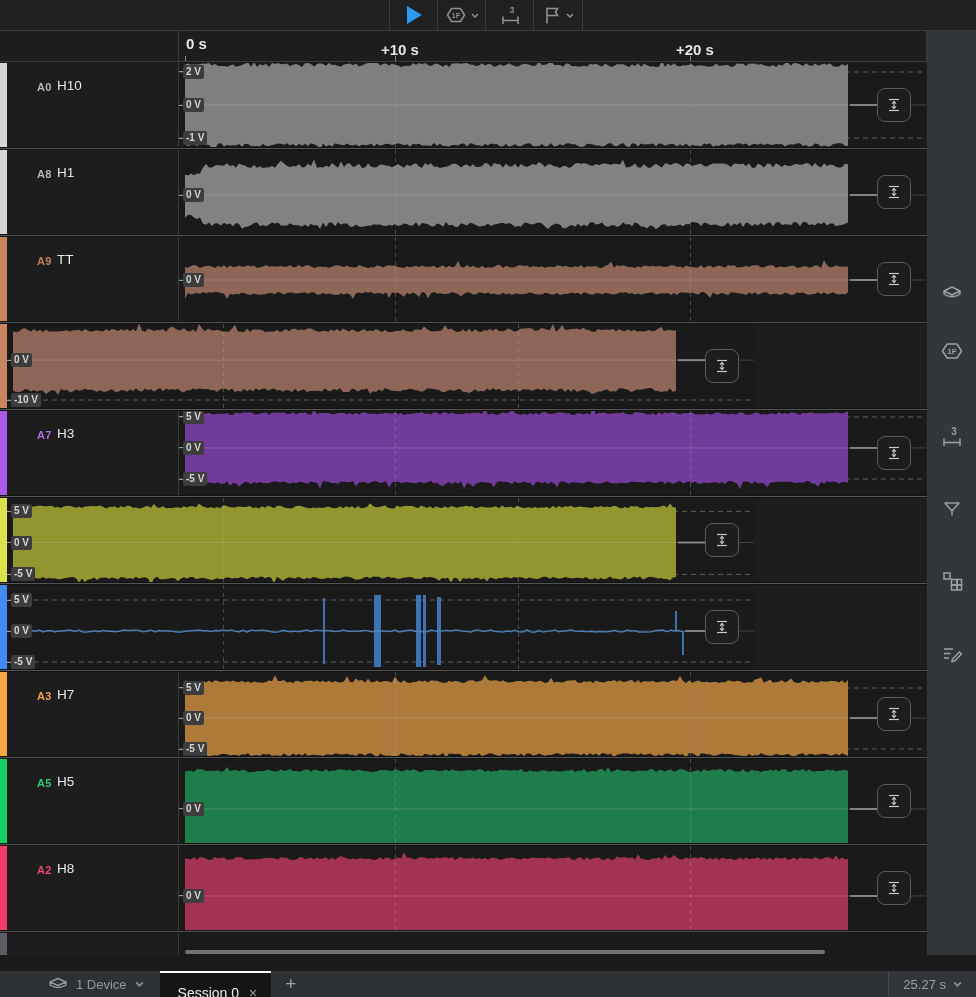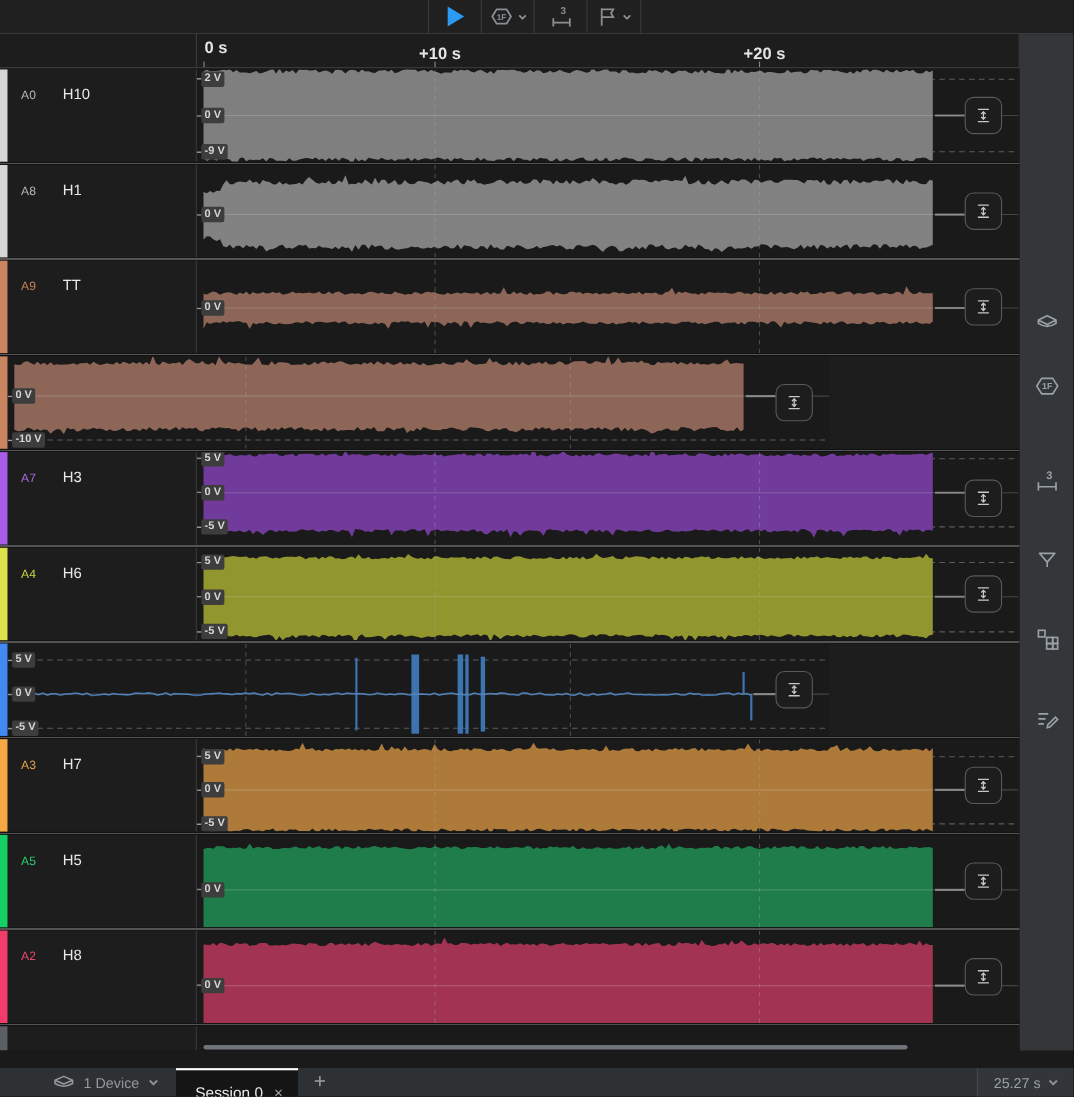--- a/index.html
+++ b/index.html
@@ -20,21 +20,21 @@
   .ruler-scale { position:absolute; left:179px; top:0; right:0; height:100%; }
   .tick-label { position:absolute; font-size:15px; font-weight:bold; color:#e6e6e6; white-space:nowrap; }
   .tick-mark { position:absolute; bottom:0; width:1px; height:5px; background:#8a8a8a; }
 
   
   .rows { position:absolute; left:0; top:63px; width:927px; height:892px; overflow:hidden; background:#161616; }
   .row { position:relative; width:927px; height:84px; background:#1d1d1d; display:flex; }
   .row-divider { width:927px; height:3px; background:linear-gradient(#131313 0 30%, #535353 30% 72%, #131313 72% 100%); }
   .strip { width:7px; height:100%; flex:none; }
   .chinfo { position:relative; width:172px; height:100%; flex:none; background:#1d1d1d; border-right:1px solid #3c3c3c; cursor:pointer; }
-  .port { position:absolute; left:12px; top:18px; font-size:11px; letter-spacing:.3px; }
+  .port { position:absolute; left:30px; top:18px; font-size:11px; letter-spacing:.3px;font-weight:bold; }
   .chname { position:absolute; left:50px; top:15px; font-size:13.5px; color:#e8e8e8; }
   .wave { position:relative; width:747px; height:100%; background:#1a1a1a; overflow:hidden; }
   .wave svg.trace { position:absolute; left:0; top:0; }
   .vlabel { position:absolute; display:flex; align-items:center; height:14px; }
   .vlabel .lead { width:4px; height:1px; background:#999; }
   .vlabel .badge { background:#3d3d3d; color:#d6d6d6; font-size:10px; font-weight:bold; line-height:14px; padding:0 3px; border-radius:2px; white-space:nowrap; }
   .measure-btn { position:absolute; left:698px; top:25px; width:34px; height:34px; background:#1d1d1d; border:1.5px solid #5a5a5a; border-radius:8px; display:flex; align-items:center; justify-content:center; cursor:pointer; }
   .row.partial { height:22px; }
 
   
@@ -132,21 +132,21 @@
     <div class="vlabel" style="left: 0px; top: 1.988px;">
             <span class="lead"></span>
             <span class="badge">2 V</span>
           </div>
           <div class="vlabel" style="left: 0px; top: 35px;">
             <span class="lead"></span>
             <span class="badge">0 V</span>
           </div>
           <div class="vlabel" style="left: 0px; top: 68.012px;">
             <span class="lead"></span>
-            <span class="badge">-9 V</span>
+            <span class="badge">-1 V</span>
           </div>
         </div>
   </div>
   <div class="row-divider"></div>
 
   <div class="row">
     <div class="strip" style="background: rgb(214, 214, 214);"></div>
     <div class="chinfo">
       <span class="port" style="color: rgb(182, 182, 182);">A8</span>
       <span class="chname">H1</span>
@@ -279,24 +279,20 @@
           <div class="vlabel" style="left: 0px; top: 61.04px;">
             <span class="lead"></span>
             <span class="badge">-5 V</span>
           </div>
         </div>
   </div>
   <div class="row-divider"></div>
 
   <div class="row">
     <div class="strip" style="background: rgb(220, 226, 74);"></div>
-    <div class="chinfo">
-      <span class="port" style="color: rgb(200, 212, 68);">A4</span>
-      <span class="chname">H6</span>
-    </div>
     <div class="wave">
       <svg class="trace" width="747" height="84" viewBox="0 0 747 84">
             <line x1="0" x2="747" y1="13.4" y2="13.4" stroke="#5d5d5d" stroke-width="1" stroke-dasharray="5 4"></line>
             <line x1="0" x2="747" y1="76.4" y2="76.4" stroke="#5d5d5d" stroke-width="1" stroke-dasharray="5 4"></line>
             <polygon points="6,9.9 9,9.7 12,8.9 15,10.0 18,8.0 21,8.9 24,8.6 27,8.5 30,7.9 33,7.5 36,8.0 39,8.3 42,8.1 45,7.8 48,9.6 51,8.9 54,9.9 57,8.2 60,7.9 63,7.7 66,8.8 69,9.8 72,8.8 75,9.8 78,8.5 81,8.2 84,8.1 87,8.2 90,8.3 93,7.5 96,8.7 99,10.4 102,8.9 105,8.8 108,8.4 111,10.3 114,8.1 117,9.4 120,7.7 123,7.9 126,9.8 129,9.5 132,10.5 135,10.0 138,8.6 141,8.0 144,9.7 147,5.8 150,9.4 153,9.7 156,8.3 159,10.3 162,9.9 165,10.1 168,9.5 171,9.3 174,10.0 177,8.2 180,9.6 183,8.2 186,8.3 189,9.3 192,5.6 195,8.0 198,9.2 201,9.9 204,9.1 207,10.3 210,9.0 213,10.3 216,7.6 219,7.6 222,9.1 225,9.2 228,9.6 231,8.5 234,8.8 237,8.9 240,8.8 243,8.1 246,10.0 249,9.2 252,10.5 255,8.2 258,9.7 261,7.8 264,8.8 267,10.3 270,8.1 273,7.8 276,9.0 279,9.9 282,10.2 285,10.4 288,8.4 291,7.7 294,7.9 297,9.1 300,9.7 303,10.4 306,9.6 309,10.0 312,9.5 315,9.9 318,9.4 321,8.4 324,9.4 327,10.2 330,10.1 333,8.2 336,10.3 339,8.2 342,9.4 345,8.3 348,10.2 351,8.0 354,10.3 357,9.7 360,8.9 363,5.3 366,8.0 369,9.3 372,9.0 375,8.3 378,7.5 381,9.8 384,10.2 387,10.4 390,7.6 393,9.0 396,8.3 399,7.7 402,7.9 405,8.1 408,8.9 411,10.1 414,7.8 417,8.5 420,10.0 423,8.2 426,10.4 429,8.3 432,9.5 435,10.1 438,8.4 441,10.0 444,8.1 447,8.7 450,9.8 453,8.8 456,8.6 459,7.7 462,8.5 465,7.9 468,10.2 471,9.7 474,8.4 477,9.3 480,9.6 483,9.4 486,8.9 489,8.3 492,10.2 495,7.6 498,9.4 501,9.0 504,8.7 507,10.0 510,7.7 513,9.0 516,10.1 519,9.7 522,9.2 525,9.9 528,8.9 531,9.9 534,9.5 537,9.4 540,9.1 543,10.4 546,7.7 549,9.9 552,8.1 555,9.8 558,8.3 561,8.7 564,7.7 567,9.5 570,9.0 573,8.4 576,9.0 579,9.2 582,9.5 585,10.1 588,8.4 591,9.1 594,7.9 597,9.3 600,8.6 603,9.3 606,8.0 609,7.9 612,9.7 615,10.4 618,8.7 621,10.3 624,7.9 627,8.4 630,8.3 633,9.7 636,10.1 639,8.8 642,9.2 645,9.1 648,9.3 651,8.9 654,8.4 657,7.6 660,9.5 663,5.5 666,9.3 669,9.4 669,79.0 666,79.6 663,82.2 660,81.1 657,80.9 654,80.1 651,80.4 648,79.5 645,79.1 642,78.8 639,80.3 636,81.4 633,78.6 630,79.7 627,78.8 624,80.3 621,81.3 618,78.8 615,81.2 612,81.2 609,80.5 606,80.4 603,78.5 600,80.6 597,81.3 594,79.9 591,81.4 588,80.0 585,81.3 582,81.0 579,79.1 576,80.5 573,80.1 570,79.7 567,80.2 564,80.3 561,79.8 558,78.9 555,80.3 552,80.6 549,80.1 546,79.0 543,80.8 540,78.9 537,78.6 534,79.7 531,80.9 528,80.8 525,80.2 522,79.4 519,80.9 516,79.8 513,79.1 510,79.7 507,79.0 504,80.5 501,79.5 498,79.2 495,80.3 492,80.1 489,81.3 486,80.3 483,79.6 480,83.5 477,80.3 474,81.5 471,79.8 468,79.9 465,81.1 462,80.2 459,80.7 456,79.9 453,84.0 450,80.3 447,79.8 444,84.5 441,79.7 438,80.6 435,80.1 432,82.8 429,80.5 426,79.6 423,79.0 420,79.5 417,78.7 414,81.1 411,80.7 408,80.7 405,79.2 402,79.0 399,79.6 396,79.8 393,80.8 390,80.7 387,79.4 384,79.7 381,78.6 378,80.1 375,80.4 372,78.8 369,78.7 366,78.6 363,80.3 360,78.8 357,79.5 354,81.0 351,81.5 348,81.4 345,79.7 342,78.9 339,78.6 336,79.3 333,80.5 330,80.1 327,79.7 324,80.5 321,79.8 318,80.4 315,81.0 312,80.4 309,79.5 306,79.0 303,80.7 300,79.7 297,81.3 294,80.1 291,79.0 288,80.4 285,80.1 282,79.2 279,80.6 276,83.0 273,80.7 270,78.7 267,85.3 264,79.6 261,78.9 258,80.3 255,78.6 252,79.3 249,80.0 246,78.7 243,79.7 240,81.2 237,80.0 234,78.9 231,80.2 228,80.0 225,80.4 222,79.4 219,79.4 216,81.0 213,81.0 210,80.3 207,81.4 204,82.0 201,81.1 198,80.3 195,79.8 192,80.5 189,80.9 186,79.0 183,78.9 180,80.4 177,79.3 174,80.4 171,83.3 168,80.6 165,80.0 162,80.6 159,81.1 156,81.3 153,81.3 150,78.7 147,80.6 144,86.4 141,80.4 138,79.3 135,79.8 132,80.5 129,78.8 126,81.0 123,80.1 120,80.7 117,79.5 114,79.1 111,81.5 108,80.2 105,79.4 102,80.8 99,79.4 96,79.7 93,79.7 90,82.1 87,79.4 84,81.3 81,81.5 78,84.1 75,80.4 72,84.5 69,80.3 66,79.0 63,79.3 60,79.7 57,80.2 54,81.3 51,81.2 48,80.2 45,80.6 42,80.0 39,80.7 36,79.1 33,80.4 30,80.6 27,79.5 24,79.5 21,80.5 18,81.5 15,79.9 12,81.0 9,80.4 6,79.6 " fill="#92962f"></polygon>
             <line x1="671" x2="698" y1="44.52" y2="44.52" stroke="#787878" stroke-width="2"></line>
             <line x1="0" x2="747" y1="44.52" y2="44.52" stroke="rgba(220,220,220,0.22)" stroke-width="1"></line>
             <line x1="216.5" x2="216.5" y1="0" y2="84" stroke="rgba(170,170,170,0.35)" stroke-width="1" stroke-dasharray="4 4"></line>
             <line x1="511.5" x2="511.5" y1="0" y2="84" stroke="rgba(170,170,170,0.35)" stroke-width="1" stroke-dasharray="4 4"></line>
           </svg>

